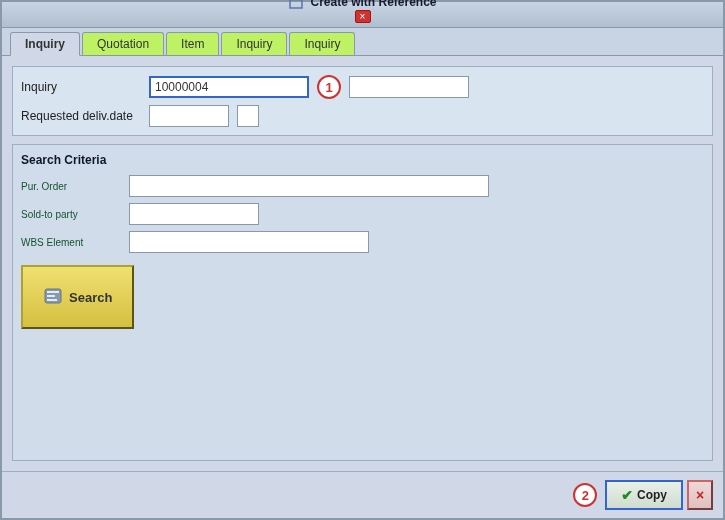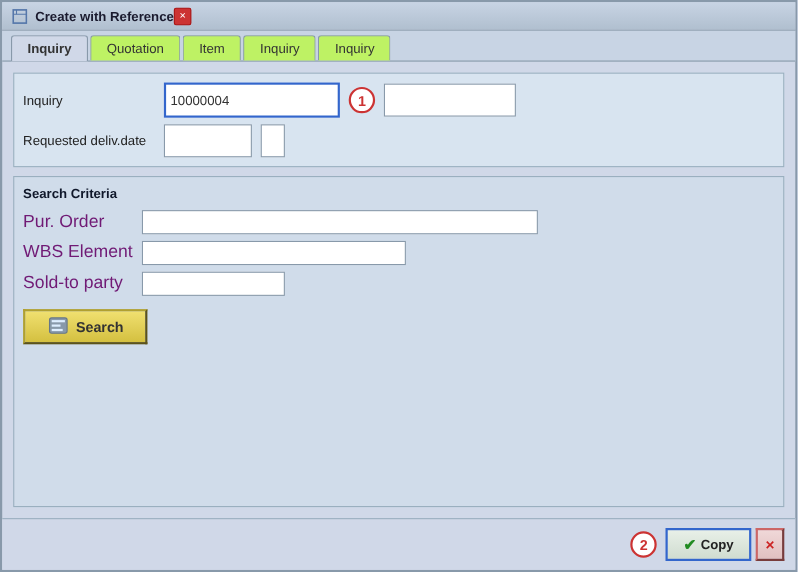--- a/index.html
+++ b/index.html
@@ -19,23 +19,24 @@
       border: 2px solid #8899aa;
       display: flex;
       flex-direction: column;
     }
 
     .title-bar {
       background: linear-gradient(to bottom, #c8d4e4, #b0bfcf);
       padding: 4px 8px;
       display: flex;
       align-items: center;
-      justify-content: flex-start;
+      justify-content: flex-end;
       border-bottom: 1px solid #8899aa;
       height: 26px;
+      flex-direction: column;
     }
 
     .title-bar-left {
       display: flex;
       align-items: center;
       gap: 6px;
     }
 
     .title-icon {
       width: 16px;
@@ -117,21 +118,21 @@
     .form-label {
       min-width: 120px;
       color: #222;
       font-size: 12px;
     }
 
     .form-input {
       height: 22px;
       border: 1px solid #8899aa;
       background: white;
-      padding: 14px 4px;
+      padding: 2px 4px;
       font-size: 12px;
       color: #333;
     }
 
     .inquiry-field {
       width: 160px;
       border: 2px solid #3366cc !important;
     }
 
     .inquiry-number-badge {
@@ -182,22 +183,22 @@
 
     .criteria-row {
       display: flex;
       align-items: center;
       margin-bottom: 6px;
       gap: 8px;
     }
 
     .criteria-label {
       min-width: 100px;
-      font-size: 16px;
-      color: #701a75;
+      font-size: 10px;
+      color: #14532d;
     }
 
     .criteria-input-long {
       width: 360px;
       height: 22px;
       border: 1px solid #8899aa;
       background: white;
     }
 
     .criteria-input-medium {
@@ -217,21 +218,21 @@
     .search-button-row {
       margin-top: 12px;
     }
 
     .search-button {
       display: flex;
       align-items: center;
       gap: 6px;
       background: linear-gradient(to bottom, #f0e070, #d4c040);
       border: 2px outset #b0a030;
-      padding: 4px 20px;
+      padding: 20px 20px;
       cursor: pointer;
       font-size: 13px;
       font-weight: bold;
       color: #333;
     }
 
     .search-icon-box {
       width: 20px;
       height: 20px;
       display: flex;
@@ -347,27 +348,27 @@
 
     <div class="search-criteria-panel">
       <div class="panel-header">Search Criteria</div>
 
       <div class="criteria-row">
         <span class="criteria-label">Pur. Order</span>
         <input class="criteria-input-long" type="text" style="">
       </div>
 
       <div class="criteria-row">
+        <span class="criteria-label">Sold-to party</span>
+        <input class="criteria-input-medium" type="text" style="">
+      </div>
+
+      <div class="criteria-row">
         <span class="criteria-label">WBS Element</span>
         <input class="criteria-input-wbs" type="text" style="">
-      </div>
-
-      <div class="criteria-row">
-        <span class="criteria-label">Sold-to party</span>
-        <input class="criteria-input-medium" type="text" style="">
       </div>
 
       <div class="search-button-row">
         <button class="search-button">
           <span class="search-icon-box">
             <svg width="18" height="18" viewBox="0 0 18 18">
               <rect x="1" y="1" width="16" height="14" rx="2" fill="#8899aa" stroke="#667788" stroke-width="1"></rect>
               <rect x="3" y="3" width="12" height="2" fill="#ddeeff"></rect>
               <rect x="3" y="7" width="8" height="2" fill="#ddeeff"></rect>
               <rect x="3" y="11" width="10" height="2" fill="#ddeeff"></rect>

